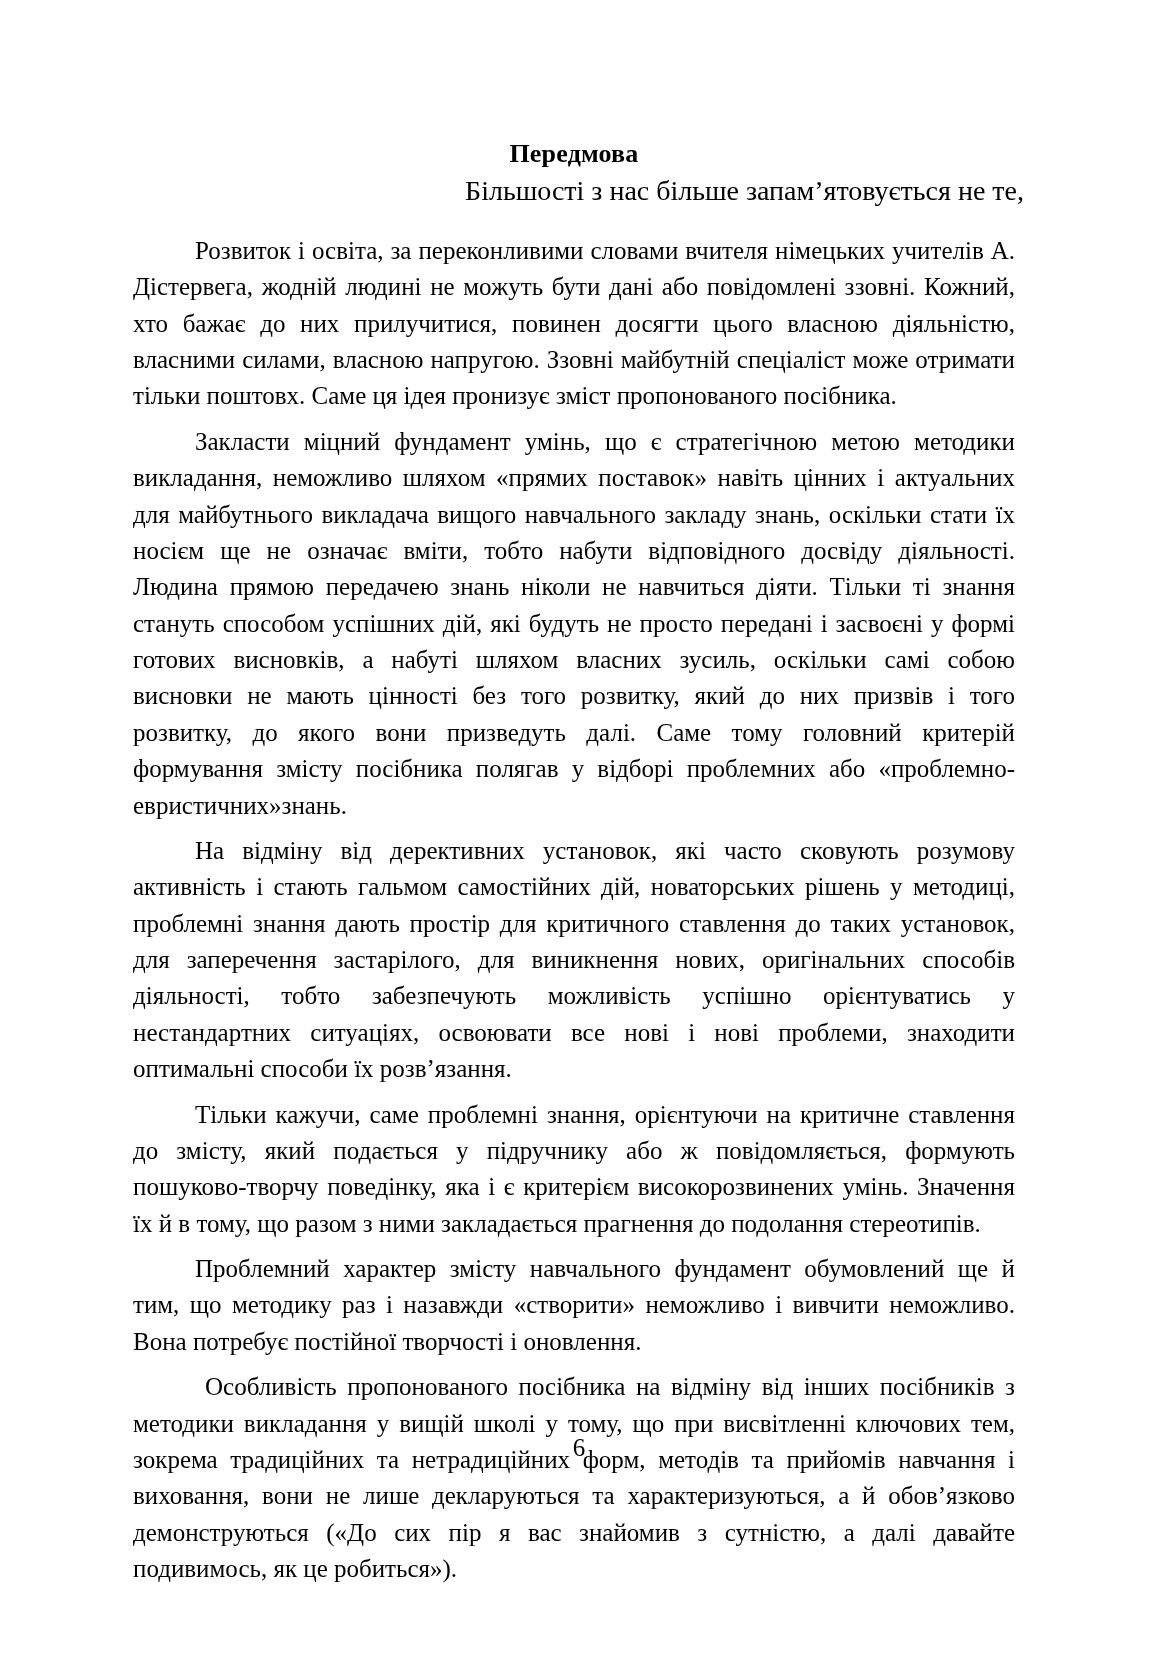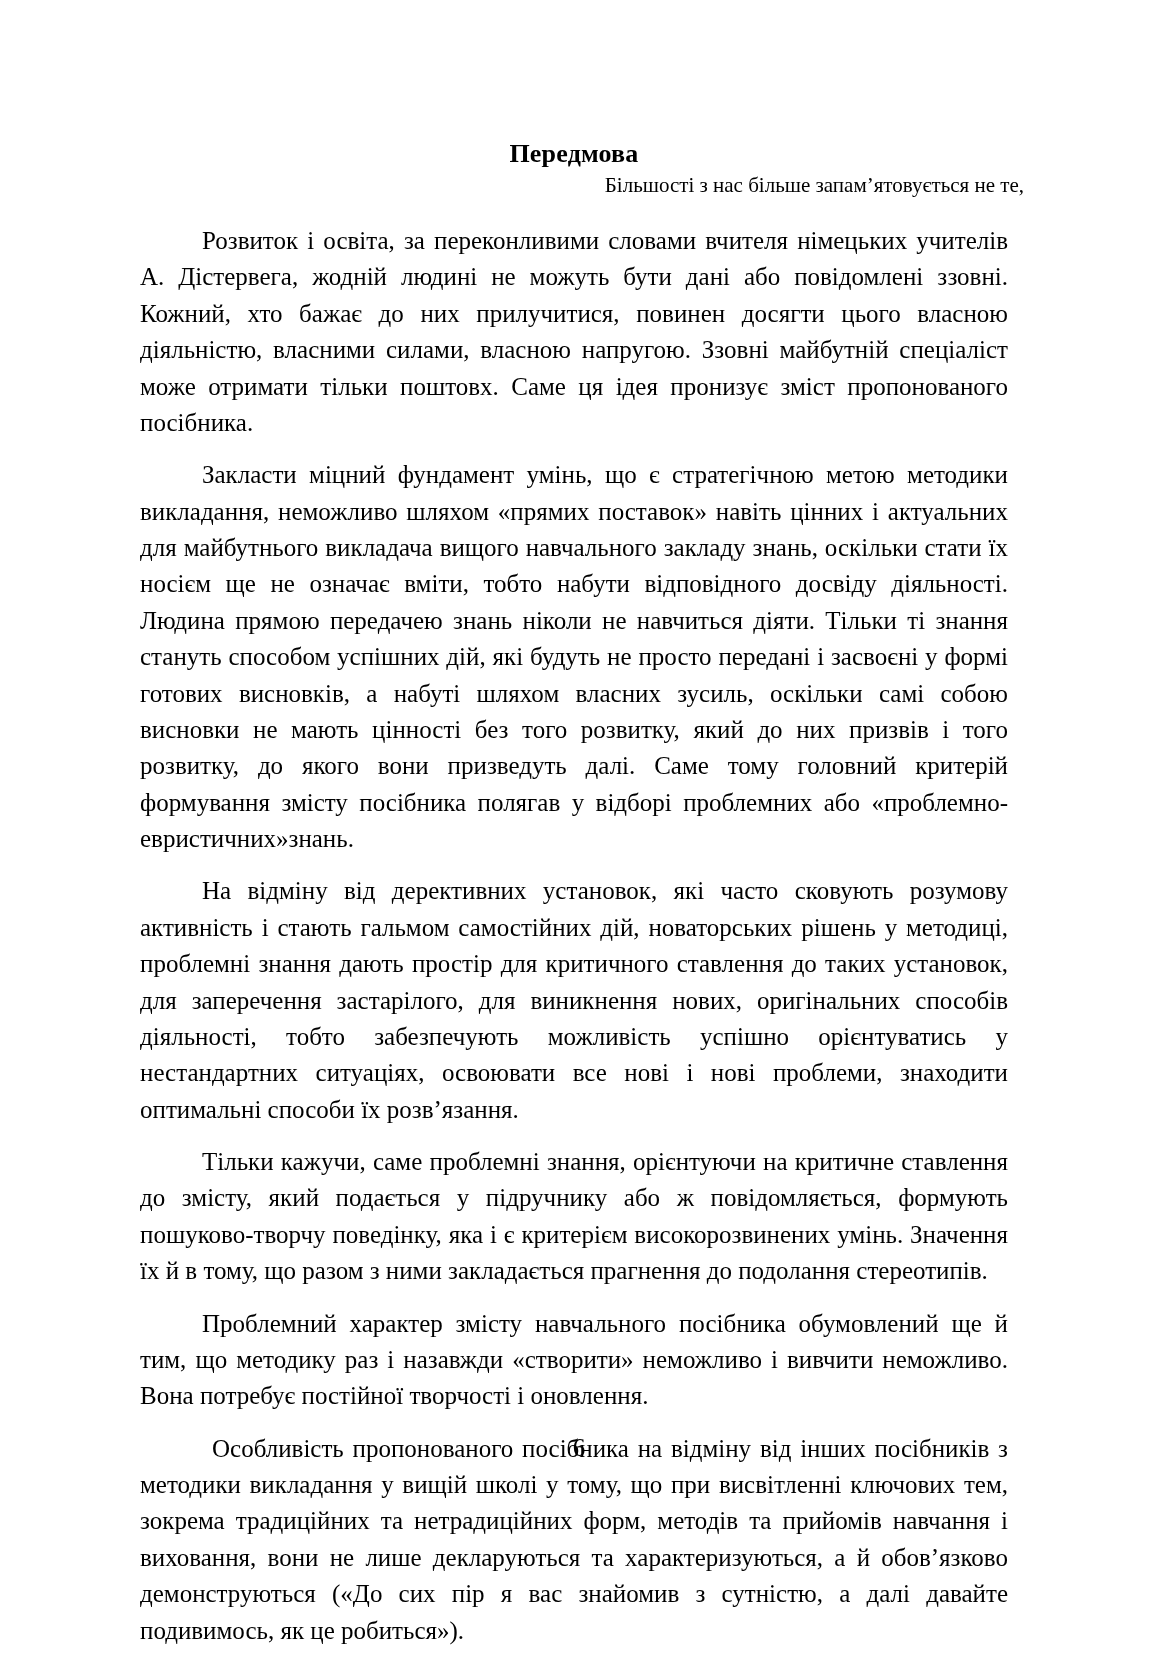--- a/index.html
+++ b/index.html
@@ -32,29 +32,29 @@
     text-align: center;
     font-weight: bold;
     font-size: 26px;
     line-height: 1.2;
     margin: 0 0 2px 0;
     letter-spacing: 0.2px;
   }
   .epigraph {
     margin: 0 0 22px 0;
     text-align: right;
-    font-size: 21px;
+    font-size: 28px;
     line-height: 1.42;
   }
   .epigraph .epi-line {
     display: block;
     white-space: nowrap;
   }
   p.body-par {
-    margin: 16px;
+    margin: 9px;
     text-align: justify;
     text-justify: inter-word;
     font-size: 25px;
     line-height: 1.455;
     text-indent: 62px;
     hyphens: none;
   }
   p.body-par.indent-wide {
     text-indent: 72px;
   }
@@ -82,21 +82,21 @@
     </div>
 
     <p class="body-par">Розвиток і освіта, за переконливими словами вчителя німецьких учителів А. Дістервега, жодній людині не можуть бути дані або повідомлені ззовні. Кожний, хто бажає до них прилучитися, повинен досягти цього власною діяльністю, власними силами, власною напругою. Ззовні майбутній спеціаліст може отримати тільки поштовх. Саме ця ідея пронизує зміст пропонованого посібника.</p>
 
     <p class="body-par">Закласти міцний фундамент умінь, що є стратегічною метою методики викладання, неможливо шляхом «прямих поставок» навіть цінних і актуальних для майбутнього викладача вищого навчального закладу знань, оскільки стати їх носієм ще не означає вміти, тобто набути відповідного досвіду діяльності. Людина прямою передачею знань ніколи не навчиться діяти. Тільки ті знання стануть способом успішних дій, які будуть не просто передані і засвоєні у формі готових висновків, а набуті шляхом власних зусиль, оскільки самі собою висновки не мають цінності без того розвитку, який до них призвів і того розвитку, до якого вони призведуть далі. Саме тому головний критерій формування змісту посібника полягав у відборі проблемних або «проблемно-евристичних»знань.</p>
 
     <p class="body-par">На відміну від дерективних установок, які часто сковують розумову активність і стають гальмом самостійних дій, новаторських рішень у методиці, проблемні знання дають простір для критичного ставлення до таких установок, для заперечення застарілого, для виникнення нових, оригінальних способів діяльності, тобто забезпечують можливість успішно орієнтуватись у нестандартних ситуаціях, освоювати все нові і нові проблеми, знаходити оптимальні способи їх розв’язання.</p>
 
     <p class="body-par">Тільки кажучи, саме проблемні знання, орієнтуючи на критичне ставлення до змісту, який подається у підручнику або ж повідомляється, формують пошуково-творчу поведінку, яка і є критерієм високорозвинених умінь. Значення їх й в тому, що разом з ними закладається прагнення до подолання стереотипів.</p>
 
-    <p class="body-par">Проблемний характер змісту навчального посібника обумовлений ще й тим, що методику раз і назавжди «створити» неможливо і вивчити неможливо. Вона потребує постійної творчості і оновлення.</p>
+    <p class="body-par">Проблемний характер змісту навчального фундамент обумовлений ще й тим, що методику раз і назавжди «створити» неможливо і вивчити неможливо. Вона потребує постійної творчості і оновлення.</p>
 
     <p class="body-par indent-wide"> Особливість пропонованого посібника на відміну від інших посібників з методики викладання у вищій школі у тому, що при висвітленні ключових тем, зокрема традиційних та нетрадиційних форм, методів та прийомів навчання і виховання, вони не лише декларуються та характеризуються, а й обов’язково демонструються («До сих пір я вас знайомив з сутністю, а далі давайте подивимось, як це робиться»).</p>
 
 
   </div>
 
   <div class="page-number">6</div>
 
 </div>
 

